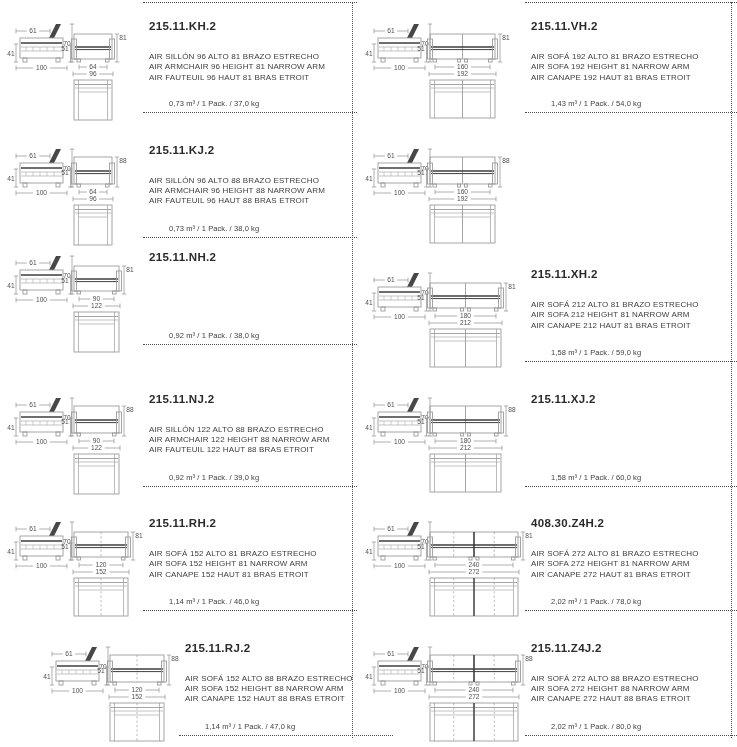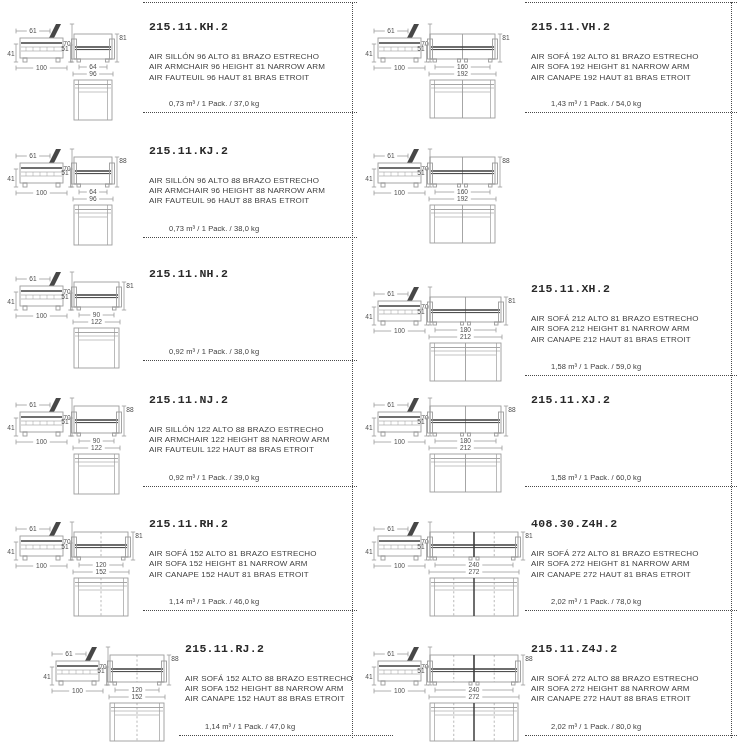--- a/index.html
+++ b/index.html
@@ -4,21 +4,21 @@
 <style>
   html,body{margin:0;padding:0;background:#ffffff;}
   body{width:737px;height:747px;font-family:"Liberation Sans",sans-serif;-webkit-font-smoothing:antialiased;}
   .page{position:relative;width:737px;height:747px;background:#fff;overflow:hidden;}
   .cell{position:absolute;width:368px;height:124.5px;}
   .cell svg{position:absolute;top:0;width:170px;height:124px;overflow:visible;}
   .tblock{position:absolute;top:2px;height:111px;border-bottom:1px dotted #4a4a4a;box-sizing:border-box;}
   .cell.c0 .tblock{left:143px;width:214px;}
   .cell.c1 .tblock{left:159px;width:212px;}
   .tblock.first{border-top:1px dotted #4a4a4a;}
-  .code{position:absolute;top:17px;left:6px;font-size:11.5px;font-weight:bold;color:#2a2a2a;letter-spacing:.3px;white-space:nowrap;font-family:Liberation Mono, monospace;}
+  .code{position:absolute;top:17px;left:6px;font-size:11.5px;font-weight:bold;color:#2a2a2a;letter-spacing:.3px;white-space:nowrap;}
   .desc{position:absolute;top:49px;left:6px;}
   .dline{font-size:8px;line-height:10.4px;color:#3d3d3d;letter-spacing:.15px;white-space:nowrap;}
   .pack{position:absolute;bottom:4px;left:6px;font-size:7.5px;color:#3d3d3d;letter-spacing:.1px;white-space:nowrap;padding-left:20px;}
   .vline{position:absolute;top:2px;height:736px;width:0;border-left:1px dotted #4a4a4a;}
 </style>
 </head>
 <body>
 
 <div class="page">
   <div class="vline" style="left:352px"></div>
@@ -176,21 +176,21 @@
     <div class="tblock">
       <div class="code">215.11.KJ.2</div>
       <div class="desc">
         <div class="dline">AIR SILLÓN 96 ALTO 88 BRAZO ESTRECHO</div>
         <div class="dline">AIR ARMCHAIR 96 HEIGHT 88 NARROW ARM</div>
         <div class="dline">AIR FAUTEUIL 96 HAUT 88 BRAS ETROIT</div>
       </div>
       <div class="pack">0,73 m³ / 1 Pack. / 38,0 kg</div>
     </div>
   </div>
-    <div class="cell c0" style="left: 0px; top: 248px;">
+    <div class="cell c0" style="left: 0px; top: 232px;">
     <svg viewBox="0 0 170 124" style="left: 8px;">
         <g>
           <line x1="8" y1="28.6" x2="8" y2="33.4" stroke="#9c9c9c" stroke-width="0.8"></line>
           <line x1="42" y1="28.6" x2="42" y2="33.4" stroke="#9c9c9c" stroke-width="0.8"></line>
           <line x1="8" y1="31" x2="18.8" y2="31" stroke="#9c9c9c" stroke-width="0.8"></line>
           <line x1="31.2" y1="31" x2="42" y2="31" stroke="#9c9c9c" stroke-width="0.8"></line>
           <text x="25" y="33.4" fill="#4f4f4f" font-size="6.6" text-anchor="middle" font-family="Liberation Sans, sans-serif">61</text>
           <polygon points="41,38 48,24 53,24 46,38" fill="#474747"></polygon>
           <rect x="12" y="38" width="43" height="20" stroke="#9c9c9c" stroke-width="0.9" fill="none"></rect>
           <line x1="13" y1="43" x2="54" y2="43" stroke="#3e3e3e" stroke-width="1.5"></line>
@@ -654,21 +654,21 @@
           <rect x="60" y="80" width="65" height="38" stroke="#9c9c9c" stroke-width="0.9" fill="none"></rect>
           <line x1="64.5" y1="80" x2="64.5" y2="118" stroke="#9c9c9c" stroke-width="0.7"></line>
           <line x1="120.5" y1="80" x2="120.5" y2="118" stroke="#9c9c9c" stroke-width="0.7"></line>
           <line x1="61" y1="84.5" x2="124" y2="84.5" stroke="#9c9c9c" stroke-width="0.9"></line>
           <line x1="61" y1="88" x2="124" y2="88" stroke="#9c9c9c" stroke-width="0.6"></line>
           <line x1="65" y1="92" x2="120" y2="92" stroke="#9c9c9c" stroke-width="0.6"></line>
           <line x1="92.5" y1="80" x2="92.5" y2="118" stroke="#9c9c9c" stroke-width="0.9"></line>
         </g>
       </svg>
   </div>
-    <div class="cell c1" style="left: 366px; top: 263px;">
+    <div class="cell c1" style="left: 366px; top: 249px;">
     <svg viewBox="0 0 170 124" style="left: 4px;">
         <g>
           <line x1="4" y1="28.6" x2="4" y2="33.4" stroke="#9c9c9c" stroke-width="0.8"></line>
           <line x1="38" y1="28.6" x2="38" y2="33.4" stroke="#9c9c9c" stroke-width="0.8"></line>
           <line x1="4" y1="31" x2="14.8" y2="31" stroke="#9c9c9c" stroke-width="0.8"></line>
           <line x1="27.2" y1="31" x2="38" y2="31" stroke="#9c9c9c" stroke-width="0.8"></line>
           <text x="21" y="33.4" fill="#4f4f4f" font-size="6.6" text-anchor="middle" font-family="Liberation Sans, sans-serif">61</text>
           <polygon points="37,38 44,24 49,24 42,38" fill="#474747"></polygon>
           <rect x="8" y="38" width="43" height="20" stroke="#9c9c9c" stroke-width="0.9" fill="none"></rect>
           <line x1="9" y1="43" x2="50" y2="43" stroke="#3e3e3e" stroke-width="1.5"></line>

